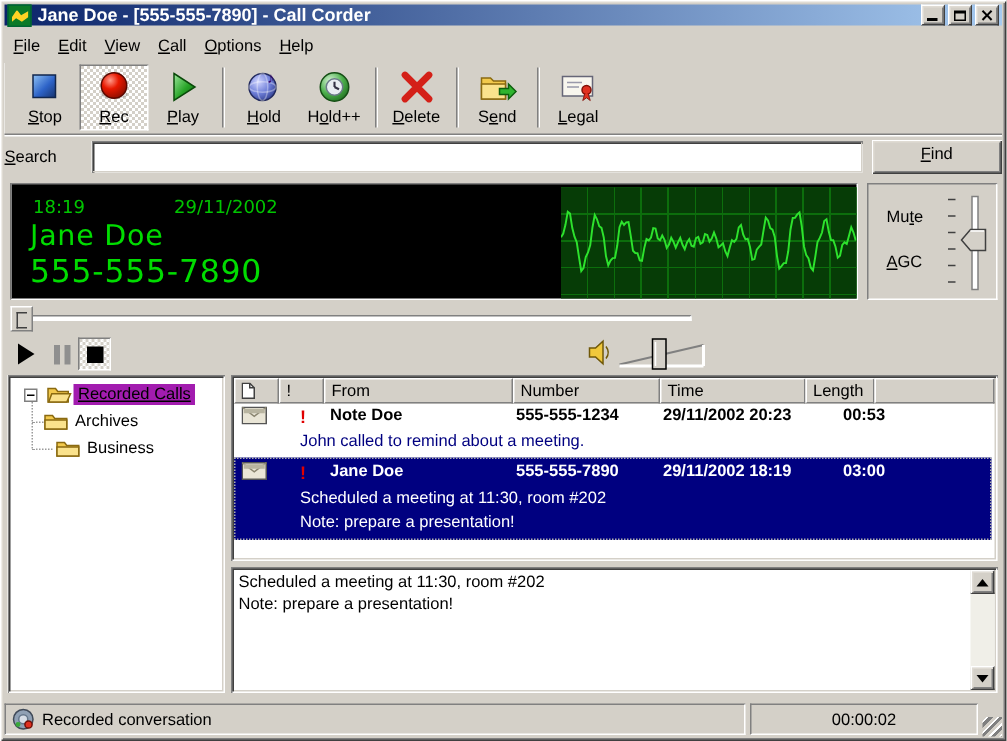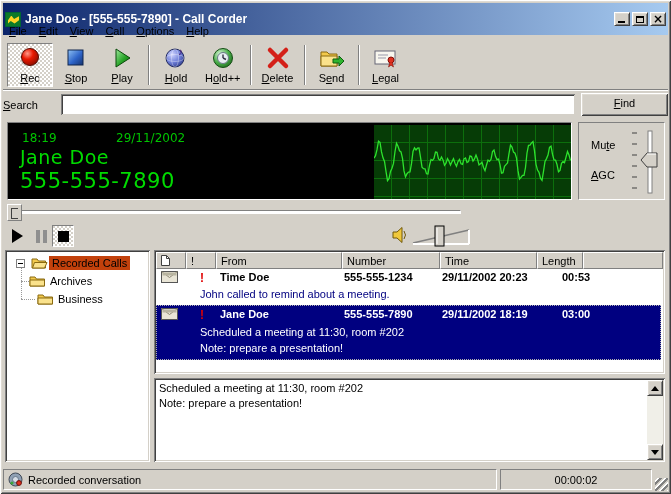--- a/index.html
+++ b/index.html
@@ -14,21 +14,21 @@
   }
   .outset { box-shadow: inset 1px 1px 0 #ffffff, inset -1px -1px 0 #404040,
                         inset 2px 2px 0 #dfdbd3, inset -2px -2px 0 #808080; }
   .outset1 { border:1px solid; border-color:#ffffff #808080 #808080 #ffffff; }
   .inset1  { border:1px solid; border-color:#808080 #ffffff #ffffff #808080; }
   .checker { background-image: linear-gradient(45deg,#ffffff 25%,transparent 25%,transparent 75%,#ffffff 75%),
                                linear-gradient(45deg,#ffffff 25%,transparent 25%,transparent 75%,#ffffff 75%);
              background-size:4px 4px; background-position:0 0,2px 2px; background-color:#d4d0c8; }
 
   
-  #titlebar { position:absolute; left:3px; top:3px; right:3px; height:32px;
+  #titlebar { position:absolute; left:3px; top:3px; right:3px; height:14px;
     background:linear-gradient(to right,#0b246a,#a6caf0);
     display:flex; align-items:center; padding:0 2px; }
   #titlebar .title { color:#fff; font-weight:bold; font-size:12px; margin-left:4px;
     white-space:nowrap; overflow:hidden; flex:1; }
   .app-icon { width:16px; height:15px; background:#0c7a28; border:1px solid #063; position:relative; flex:0 0 auto; }
   .app-icon::before { content:""; position:absolute; left:2px; top:3px; width:11px; height:8px;
     background:#ffd324; clip-path:polygon(0 60%, 30% 0, 55% 45%, 100% 10%, 100% 60%, 60% 100%, 25% 70%, 0 100%); }
   .winbtn { width:16px; height:14px; background:#d4d0c8; border:1px solid;
     border-color:#ffffff #404040 #404040 #ffffff; box-shadow:inset 1px 1px 0 #dfdbd3, inset -1px -1px 0 #808080;
     display:flex; align-items:center; justify-content:center; margin-left:2px; position:relative; }
@@ -95,21 +95,21 @@
   #speaker { position:absolute; left:385px; top:2px; }
   #volume { position:absolute; left:405px; top:0; }
 
   
   #tree { position:absolute; left:5px; top:250px; width:145px; height:212px; background:#fff;
     box-shadow: inset 1px 1px 0 #808080, inset -1px -1px 0 #ffffff, inset 2px 2px 0 #404040, inset -2px -2px 0 #d4d0c8; }
   .tree-row { position:absolute; display:flex; align-items:center; height:16px; }
   .expand-box { width:9px; height:9px; background:#fff; border:1px solid #808080; position:relative; }
   .expand-box::after { content:""; position:absolute; left:1px; top:3px; width:5px; height:1px; background:#000; }
   .tree-label { padding:1px 3px; white-space:nowrap; }
-  .tree-label.sel { background:#c2410c; }
+  .tree-label.sel { background:#a21caf;text-decoration:underline; }
   .dot-v { position:absolute; border-left:1px dotted #9a9a9a; }
   .dot-h { position:absolute; border-top:1px dotted #9a9a9a; }
 
   
   #listview { position:absolute; left:154px; top:250px; width:511px; height:124px; background:#fff;
     box-shadow: inset 1px 1px 0 #808080, inset -1px -1px 0 #ffffff, inset 2px 2px 0 #404040, inset -2px -2px 0 #d4d0c8; }
   #list-header { position:absolute; left:2px; top:2px; right:2px; height:17px; display:flex; }
   .hcell { background:#d4d0c8; border:1px solid; border-color:#ffffff #808080 #808080 #ffffff;
     padding:1px 4px; display:flex; align-items:center; overflow:hidden; }
   .list-line { position:absolute; left:2px; right:2px; height:16px; }
@@ -165,50 +165,50 @@
   <div id="menubar">
     <span class="menu-item"><u>F</u>ile</span>
     <span class="menu-item"><u>E</u>dit</span>
     <span class="menu-item"><u>V</u>iew</span>
     <span class="menu-item"><u>C</u>all</span>
     <span class="menu-item"><u>O</u>ptions</span>
     <span class="menu-item"><u>H</u>elp</span>
   </div>
 
   <div id="toolbar">
+    <div class="tb-btn">
+      <span class="ticon">
+        <svg width="22" height="22">
+            <defs>
+              <linearGradient id="gb" x1="0" y1="0" x2="1" y2="1">
+          <stop offset="0%" stop-color="#8fc2f5"></stop>
+                <stop offset="55%" stop-color="#2d63c8"></stop>
+                <stop offset="100%" stop-color="#16336e"></stop>
+              </linearGradient>
+            </defs>
+          <rect x="3" y="3" width="15" height="15" fill="url(#gb)" stroke="#10264e"></rect>
+          </svg>
+      </span>
+      <span class="tlabel"><u>S</u>top</span>
+    </div>
     <div class="tb-btn pressed checker">
       <span class="ticon">
         <svg width="22" height="22">
             <defs>
               <radialGradient id="gr" cx="35%" cy="30%" r="75%">
           <stop offset="0%" stop-color="#ff9a8a"></stop>
                 <stop offset="45%" stop-color="#e81800"></stop>
                 <stop offset="100%" stop-color="#8c0e00"></stop>
               </radialGradient>
             </defs>
           <ellipse cx="11" cy="16" rx="9" ry="3" fill="#00000022"></ellipse>
           <circle cx="11" cy="10" r="8.5" fill="url(#gr)" stroke="#5a0800"></circle>
           </svg>
       </span>
       <span class="tlabel"><u>R</u>ec</span>
-    </div>
-    <div class="tb-btn">
-      <span class="ticon">
-        <svg width="22" height="22">
-            <defs>
-              <linearGradient id="gb" x1="0" y1="0" x2="1" y2="1">
-          <stop offset="0%" stop-color="#8fc2f5"></stop>
-                <stop offset="55%" stop-color="#2d63c8"></stop>
-                <stop offset="100%" stop-color="#16336e"></stop>
-              </linearGradient>
-            </defs>
-          <rect x="3" y="3" width="15" height="15" fill="url(#gb)" stroke="#10264e"></rect>
-          </svg>
-      </span>
-      <span class="tlabel"><u>S</u>top</span>
     </div>
     <div class="tb-btn">
       <span class="ticon">
         <svg width="22" height="22">
             <defs>
               <linearGradient id="gg" x1="0" y1="0" x2="1" y2="1">
           <stop offset="0%" stop-color="#9fe89f"></stop>
                 <stop offset="55%" stop-color="#27a427"></stop>
                 <stop offset="100%" stop-color="#0d5e0d"></stop>
               </linearGradient>
@@ -420,21 +420,21 @@
 
     <div class="list-line" style="top:20px">
       <span class="lv-cell c-icon">
         <svg width="17" height="12">
             <rect x="0.5" y="0.5" width="16" height="11" fill="#e9e5d6" stroke="#555"></rect>
         <path d="M0.5 0.5 l8 6 l8 -6" fill="none" stroke="#8a8570"></path>
         <rect x="1.5" y="1.5" width="14" height="3" fill="#b8b4a0"></rect>
           </svg>
       </span>
       <span class="lv-cell c-bang bang">!</span>
-      <span class="lv-cell c-from bold">Time Doe</span>
+      <span class="lv-cell c-from bold">Note Doe</span>
       <span class="lv-cell c-num bold">555-555-1234</span>
       <span class="lv-cell c-time bold">29/11/2002 20:23</span>
       <span class="lv-cell c-len bold">00:53</span>
     </div>
     <div class="list-line" style="top:37px">
       <span class="lv-cell c-bang note-blue">John called to remind about a meeting.</span>
     </div>
 
     <div id="sel-row">
       <div class="list-line" style="top:2px">

